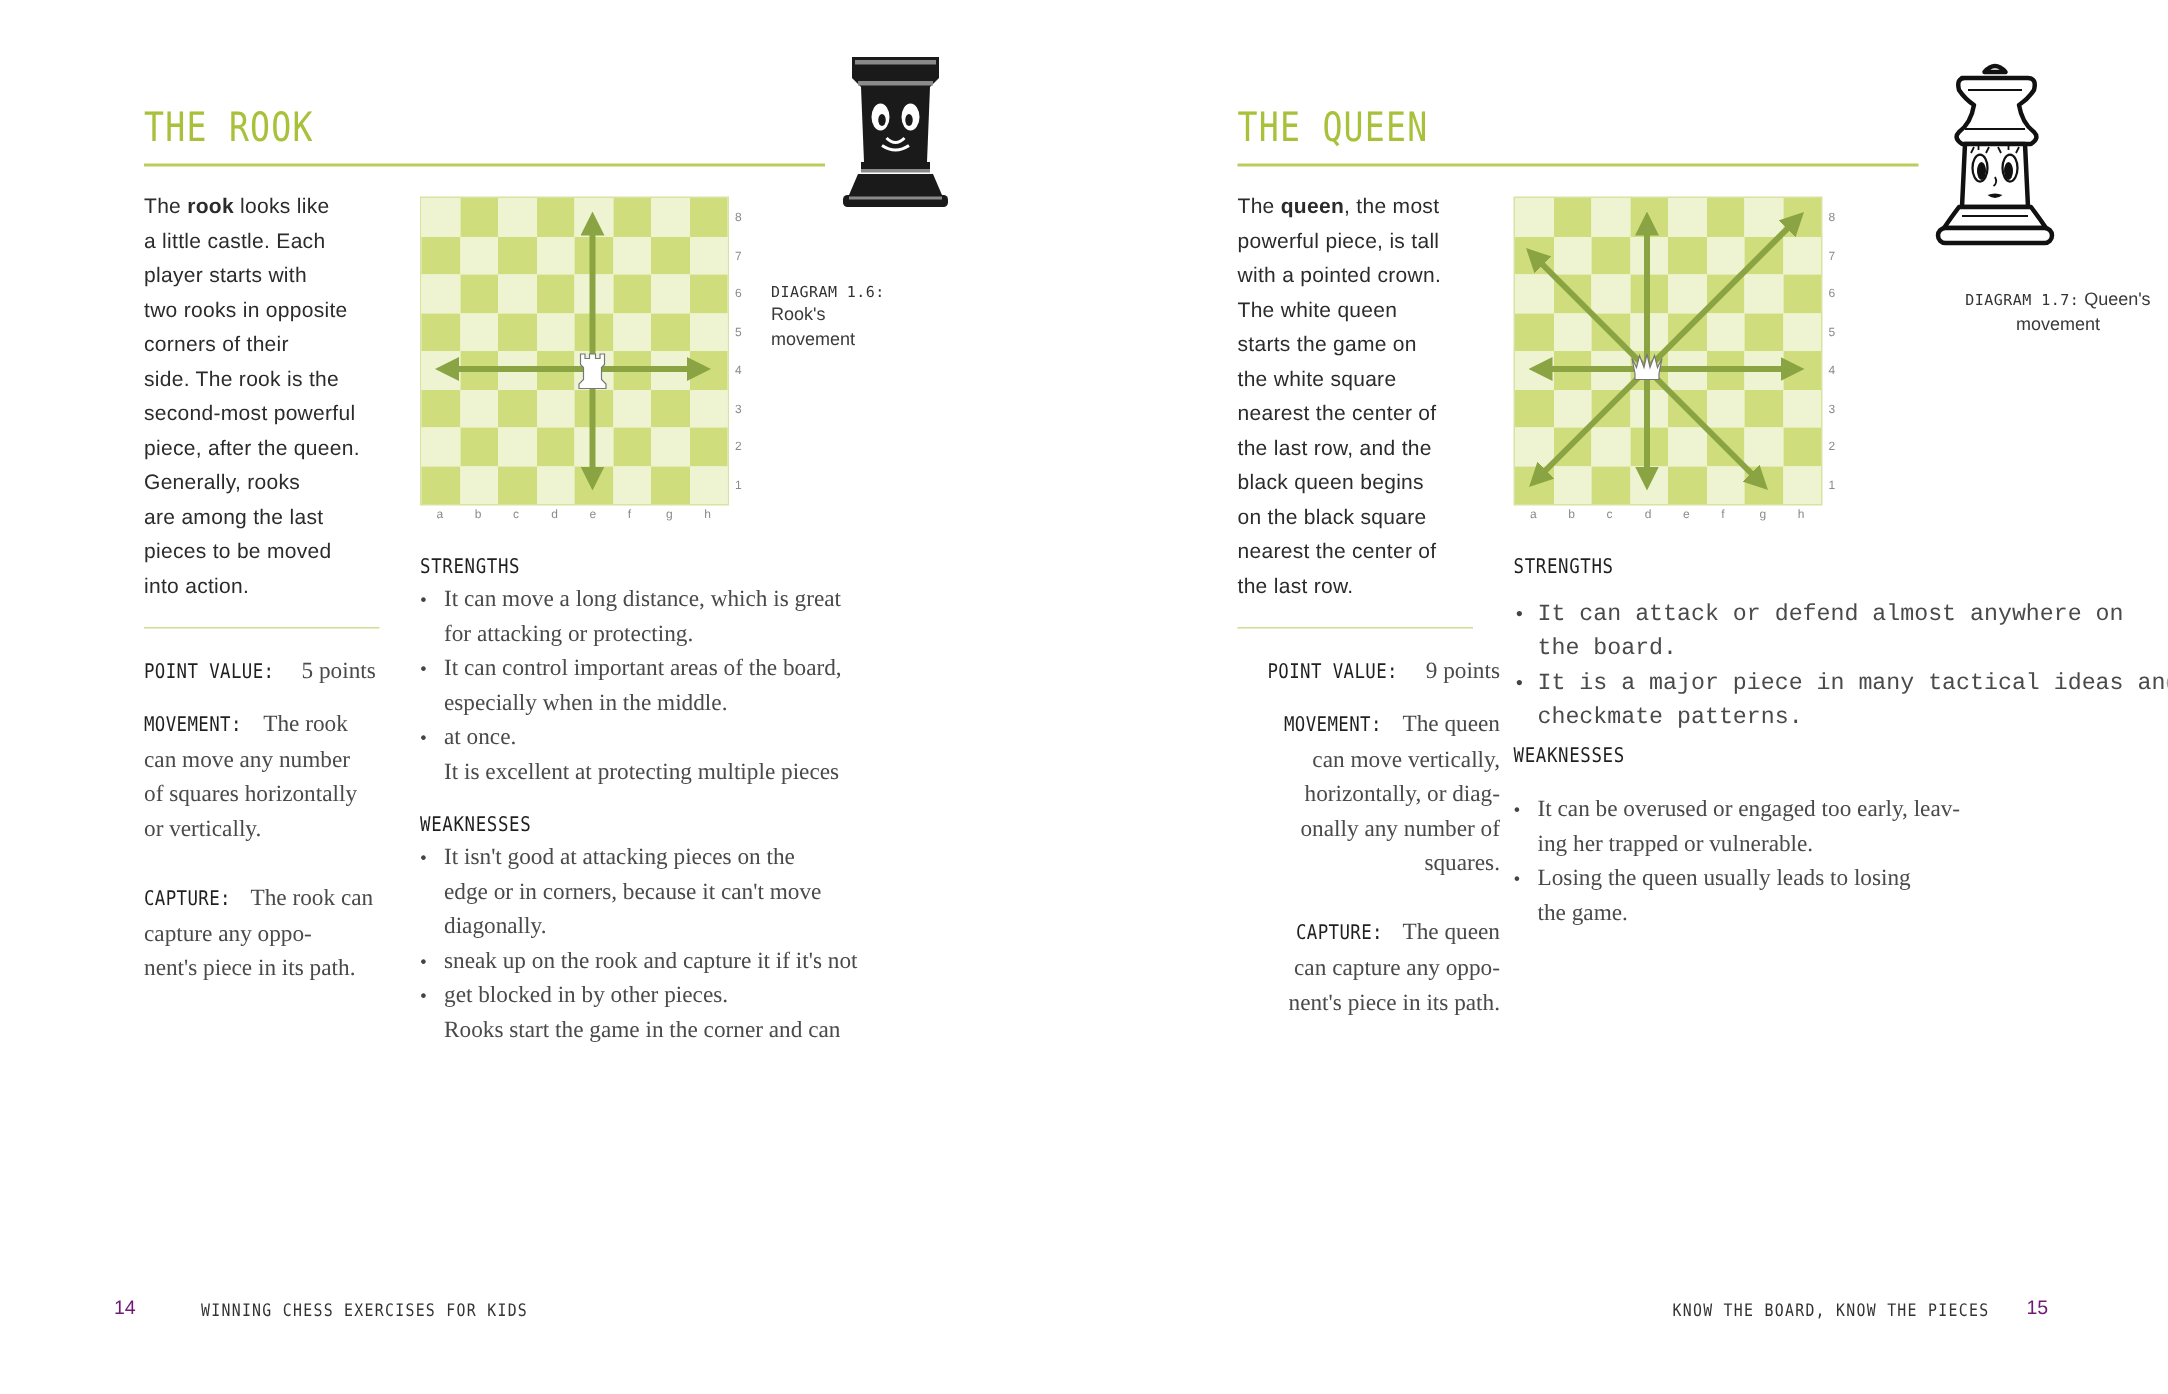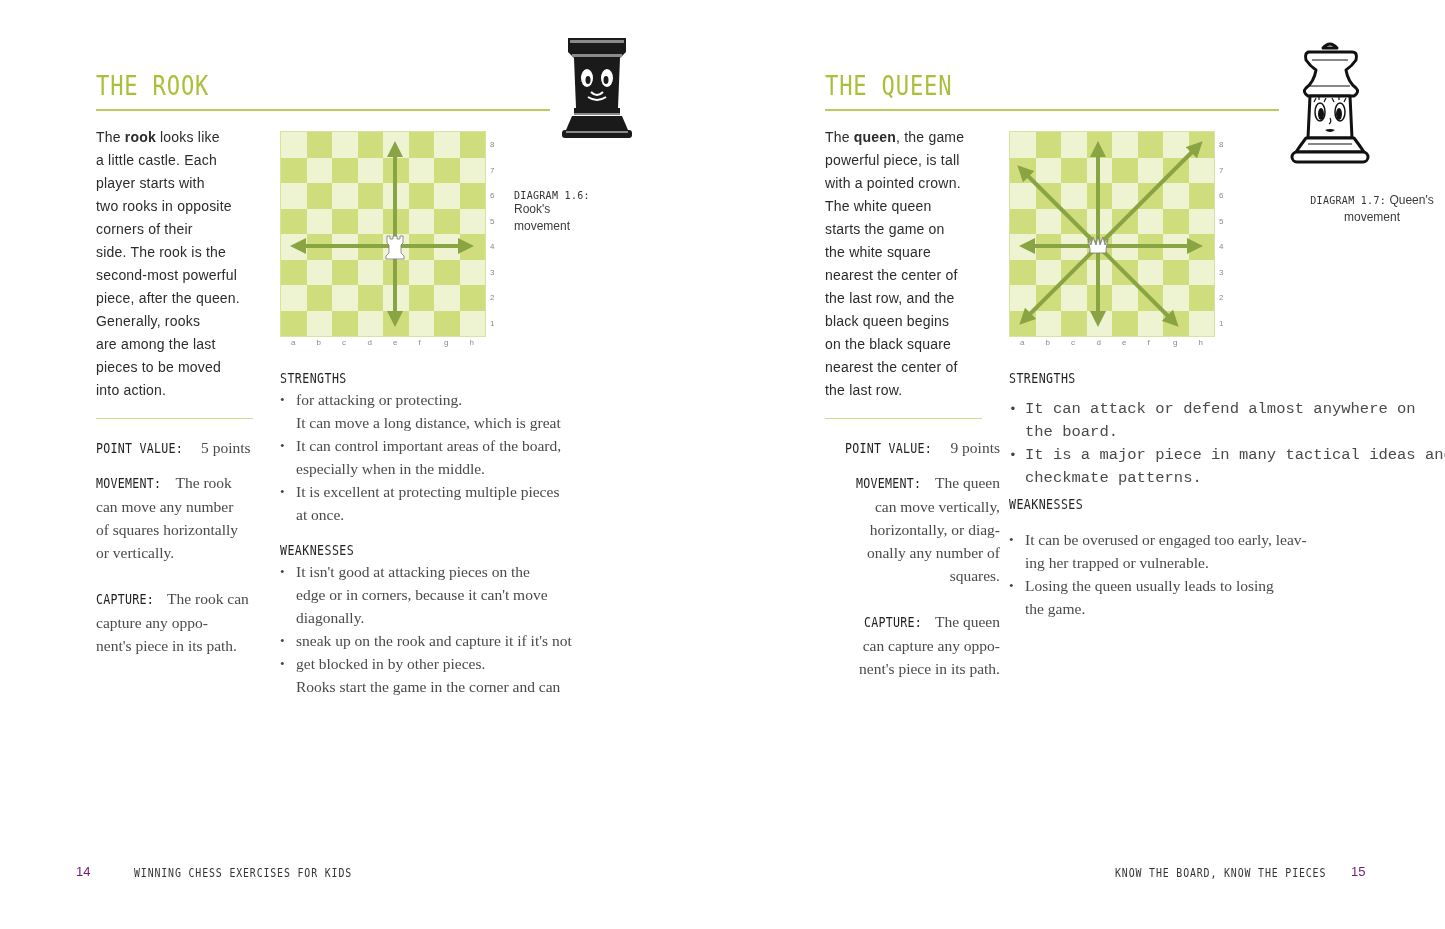--- a/index.html
+++ b/index.html
@@ -192,30 +192,30 @@
   <div class="abs" style="left:514px;top:190px;width:90px;">
     <div class="caption-k">DIAGRAM 1.6:</div>
     <div class="caption">Rook's</div>
     <div class="caption">movement</div>
   </div>
 
   <div class="abs" style="left:280px;top:370px;width:330px;">
     <div class="heading">STRENGTHS</div>
     <ul class="bullets serif" style="margin-top:2px;">
       <li>
+          <span class="line">It can move a long distance, which is great</span>
           <span class="line">for attacking or protecting.</span>
-          <span class="line">It can move a long distance, which is great</span>
         </li>
       <li>
           <span class="line">It can control important areas of the board,</span>
           <span class="line">especially when in the middle.</span>
         </li>
       <li>
+          <span class="line">at once.</span>
           <span class="line">It is excellent at protecting multiple pieces</span>
-          <span class="line">at once.</span>
         </li>
     </ul>
   </div>
 
   <div class="abs" style="left:280px;top:542px;width:330px;">
     <div class="heading">WEAKNESSES</div>
     <ul class="bullets serif" style="margin-top:2px;">
       <li>
           <span class="line">It isn't good at attacking pieces on the</span>
           <span class="line">edge or in corners, because it can't move</span>
@@ -254,21 +254,21 @@
       <ellipse cx="52" cy="74" rx="5" ry="9" fill="#fff" stroke="#111" stroke-width="1.5"></ellipse>
       <ellipse cx="33" cy="76" rx="3" ry="6" fill="#111"></ellipse>
       <ellipse cx="51" cy="76" rx="3" ry="6" fill="#111"></ellipse>
       <path d="M26 64 l2 -4 M31 62 l0 -4 M36 64 l2 -4 M46 64 l-2 -4 M51 62 l0 -4 M56 64 l2 -4" stroke="#111" stroke-width="1.2"></path>
       <path d="M42 80 q2 4 -1 6" stroke="#111" stroke-width="1.2" fill="none"></path>
       <path d="M37 92 q5 4 10 0 q-5 -2 -10 0 z" fill="#111"></path>
     </svg>
   </div>
 
   <div class="abs intro" style="left:825px;top:126px;width:170px;">
-    <span class="intro-line"><span>The </span><b>queen</b><span>, the game</span></span>
+    <span class="intro-line"><span>The </span><b>queen</b><span>, the most</span></span>
     <span class="intro-line">powerful piece, is tall</span>
     <span class="intro-line">with a pointed crown.</span>
     <span class="intro-line">The white queen</span>
     <span class="intro-line">starts the game on</span>
     <span class="intro-line">the white square</span>
     <span class="intro-line">nearest the center of</span>
     <span class="intro-line">the last row, and the</span>
     <span class="intro-line">black queen begins</span>
     <span class="intro-line">on the black square</span>
     <span class="intro-line">nearest the center of</span>

